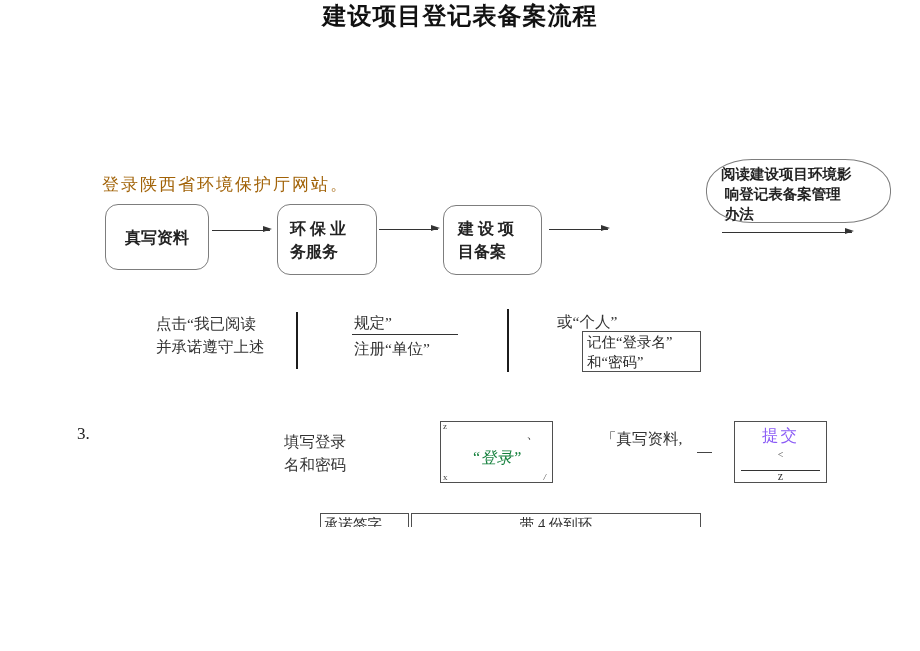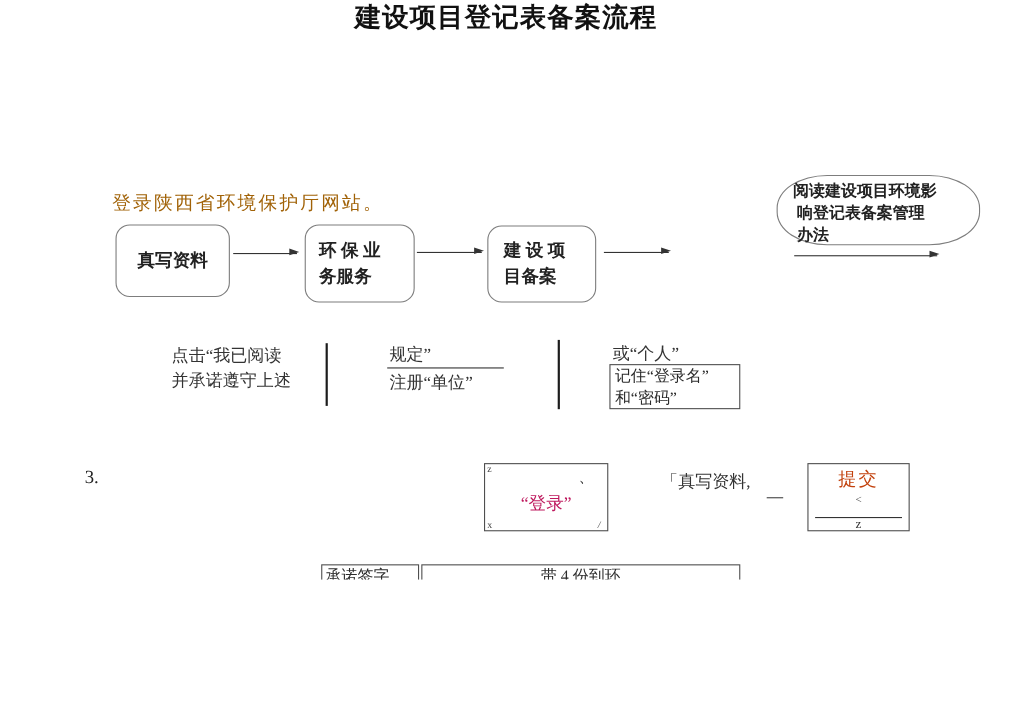--- a/index.html
+++ b/index.html
@@ -38,21 +38,21 @@
     content:"";position:absolute;right:-2px;top:-4.6px;
     border-left:9px solid #333;border-top:3.6px solid transparent;border-bottom:3.6px solid transparent;
   }
   .dash{height:1.4px;background:#444;}
   .vline{width:1.6px;background:#1c1c1c;}
   .hline{height:1.3px;background:#333;}
   
   .box{border:1.2px solid #4f4f4f;background:#fff;box-sizing:border-box;}
   .note{font-size:15.5px;line-height:23px;color:#333;}
   .small-mark{font-size:9px;color:#444;}
-  .boxtext{font-size:14.5px;line-height:19.5px;color:#2b2b2b;}
+  .boxtext{font-size:14.5px;line-height:19.5px;color:#2b2b2b;margin-left:28px;}
 </style>
 </head>
 <body>
 
 <div class="canvas">
 
   <div class="abs title">建设项目登记表备案流程</div>
   <div class="abs intro" style="top:173px;">登录陕西省环境保护厅网站。</div>
 
   <div class="abs rbox" style="left:105px;top:204px;width:102px;height:64px;">
@@ -93,35 +93,37 @@
 
   <div class="abs vline" style="left:507px;top:309px;height:63px;"></div>
 
   <div class="abs note" style="left:557px;top:310px;">或“个人”</div>
   <div class="abs box boxtext ml" style="left:554px;top:331px;width:119px;height:41px;padding:1px 0 0 4px;">记住“登录名”
 和“密码”</div>
 
   <div class="abs" style="left:77px;top:424px;font-size:17px;color:#222;">3.</div>
 
 
+  <div class="abs note ml" style="left:284px;top:430px;">填写登录
+名和密码</div>
 
   <div class="abs box" style="left:440px;top:421px;width:113px;height:62px;">
     <span class="abs small-mark" style="left:2px;top:-1px;">z</span>
     <span class="abs" style="right:12px;top:3px;font-size:14px;color:#333;">、</span>
-    <span class="abs" style="left:0;top:26px;width:100%;text-align:center;font-size:16px;color:#be185d;">“登录”</span>
+    <span class="abs" style="left:0;top:26px;width:100%;text-align:center;font-size:16px;color:#15803d;font-style:italic;">“登录”</span>
     <span class="abs small-mark" style="left:2px;bottom:0;">x</span>
     <span class="abs small-mark" style="right:6px;bottom:0;font-style:italic;">/</span>
   </div>
 
   <div class="abs note" style="left:601px;top:427px;">「真写资料,</div>
 
   <div class="abs dash" style="left:697px;top:452px;width:15px;"></div>
 
   <div class="abs box" style="left:734px;top:421px;width:93px;height:62px;">
-    <span class="abs" style="left:0;top:3px;width:100%;text-align:center;font-size:16.5px;letter-spacing:2px;color:#c2410c;">提交</span>
+    <span class="abs" style="left:0;top:3px;width:100%;text-align:center;font-size:16.5px;letter-spacing:2px;color:#8b5cf6;">提交</span>
     <span class="abs" style="left:0;top:27px;width:100%;text-align:center;font-size:10px;color:#444;">&lt;</span>
     <span class="abs hline" style="left:6px;top:48px;width:79px;"></span>
     <span class="abs" style="left:0;top:47px;width:100%;text-align:center;font-size:12px;color:#333;">z</span>
   </div>
 
   <div class="abs note" style="left:137px;top:526px;">打印</div>
 
   <div class="abs box boxtext ml" style="left:292px;top:513px;width:89px;height:43px;padding:1px 0 0 3px;">承诺签字
 （加盖公</div>
 

